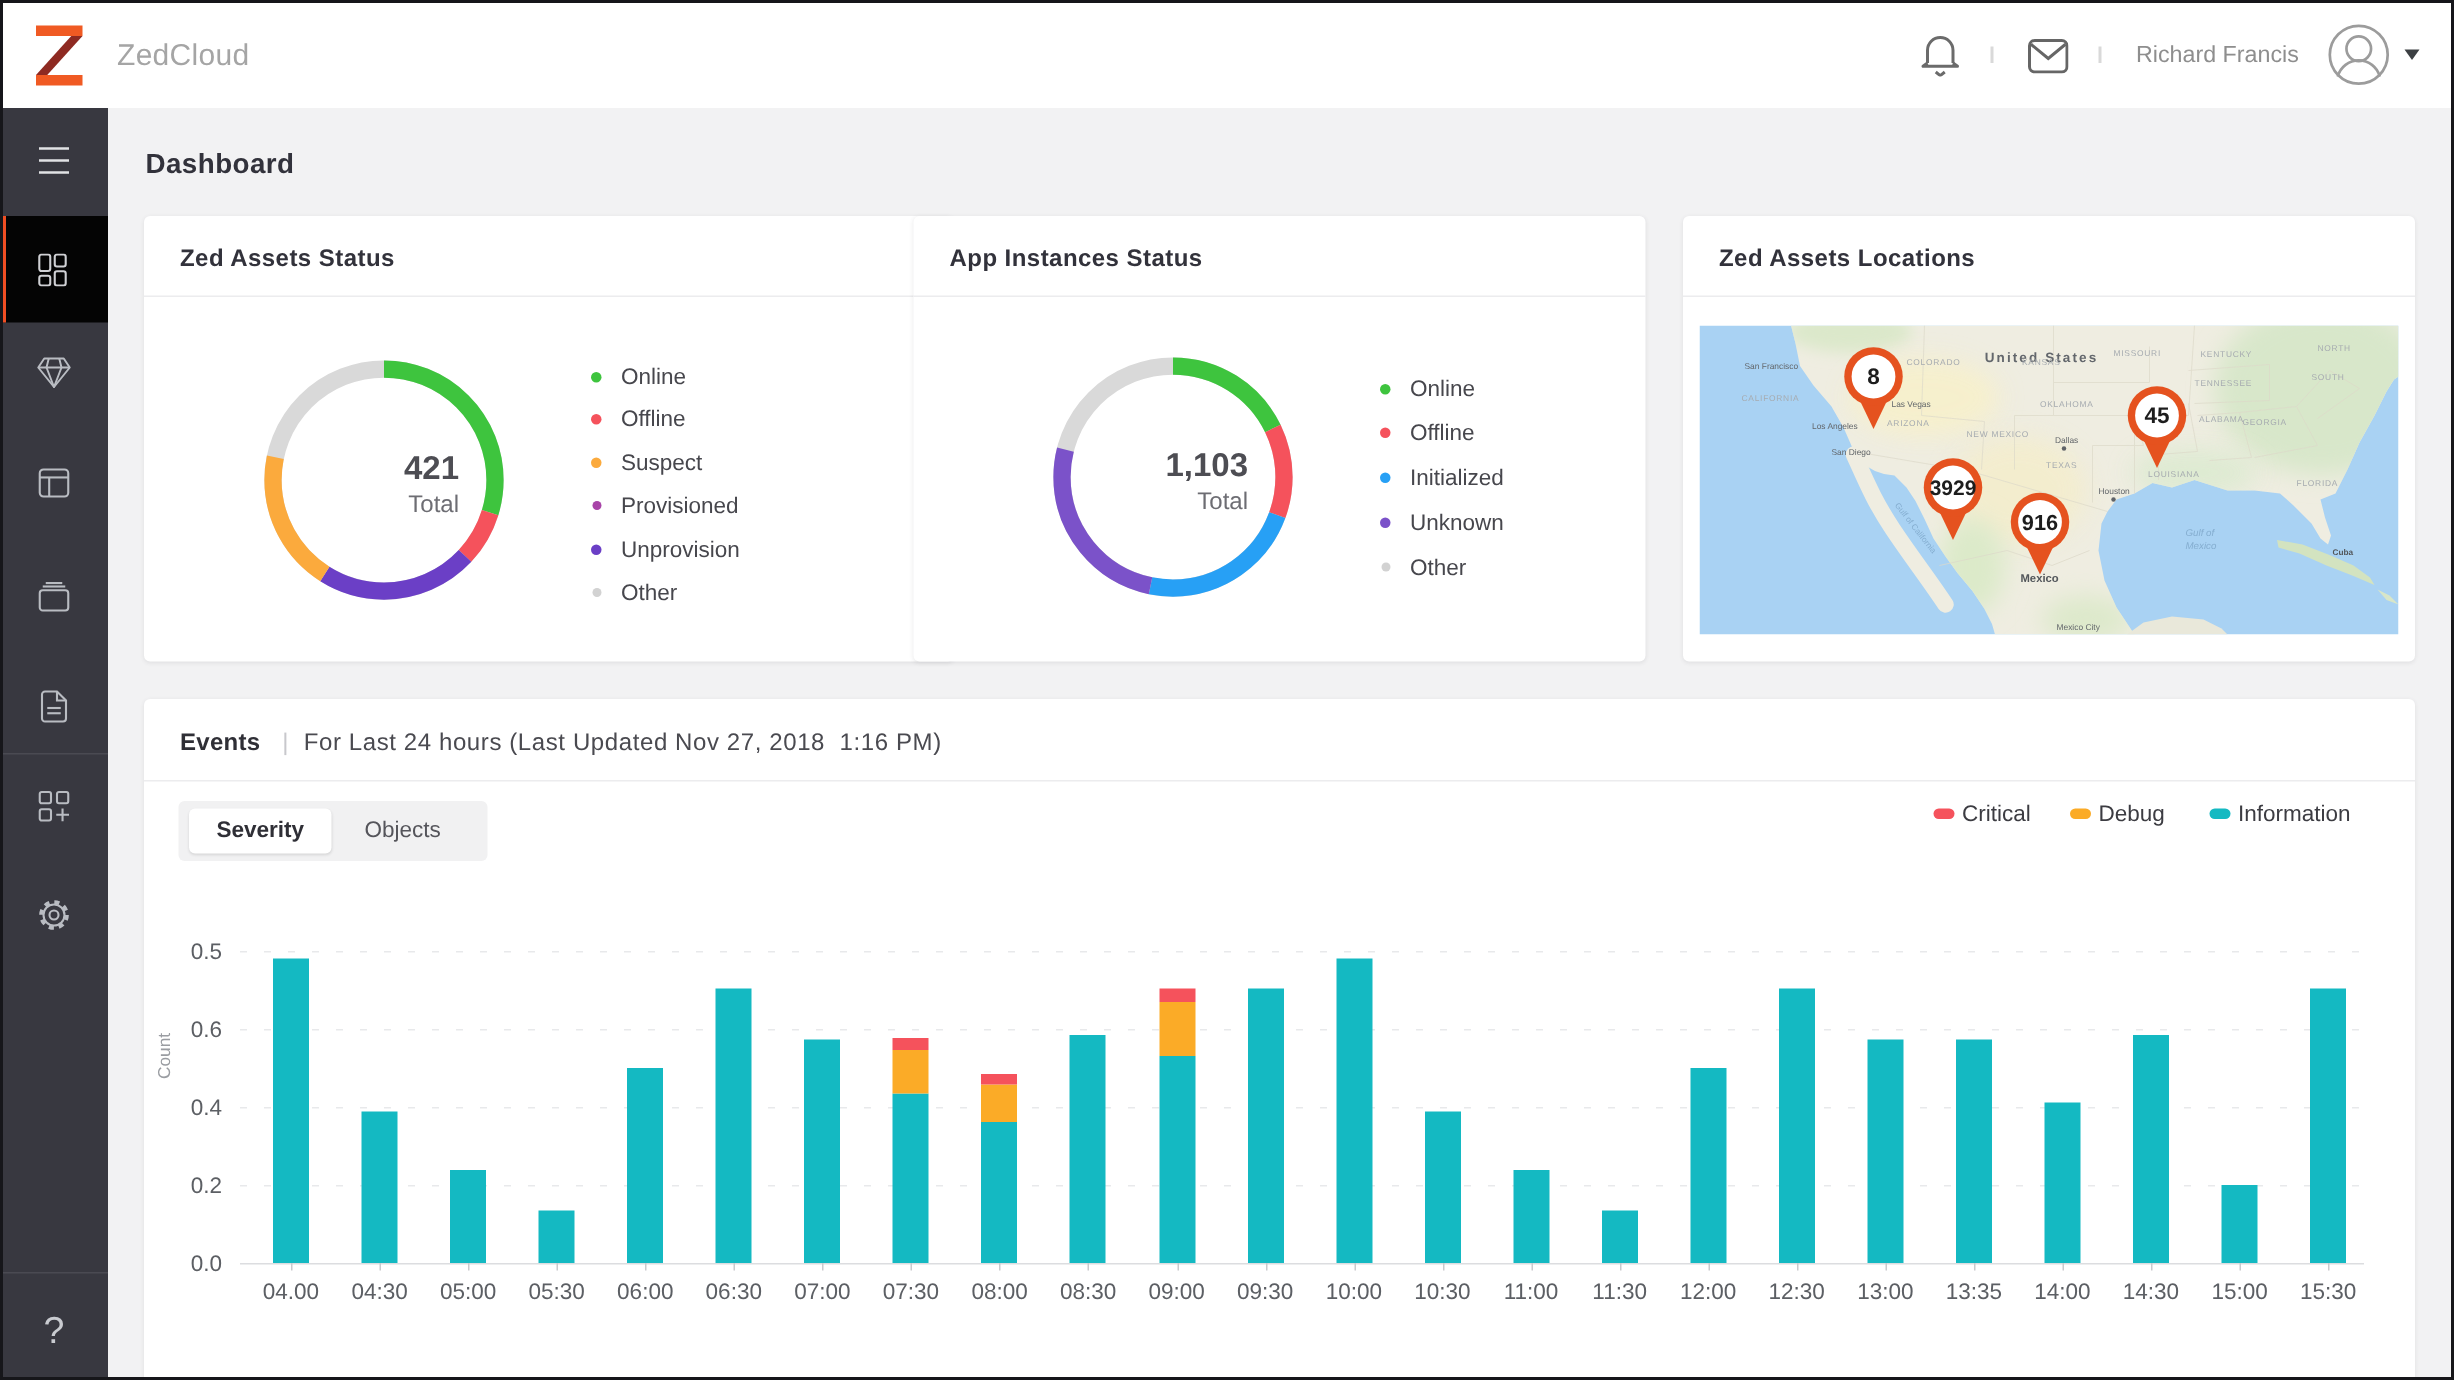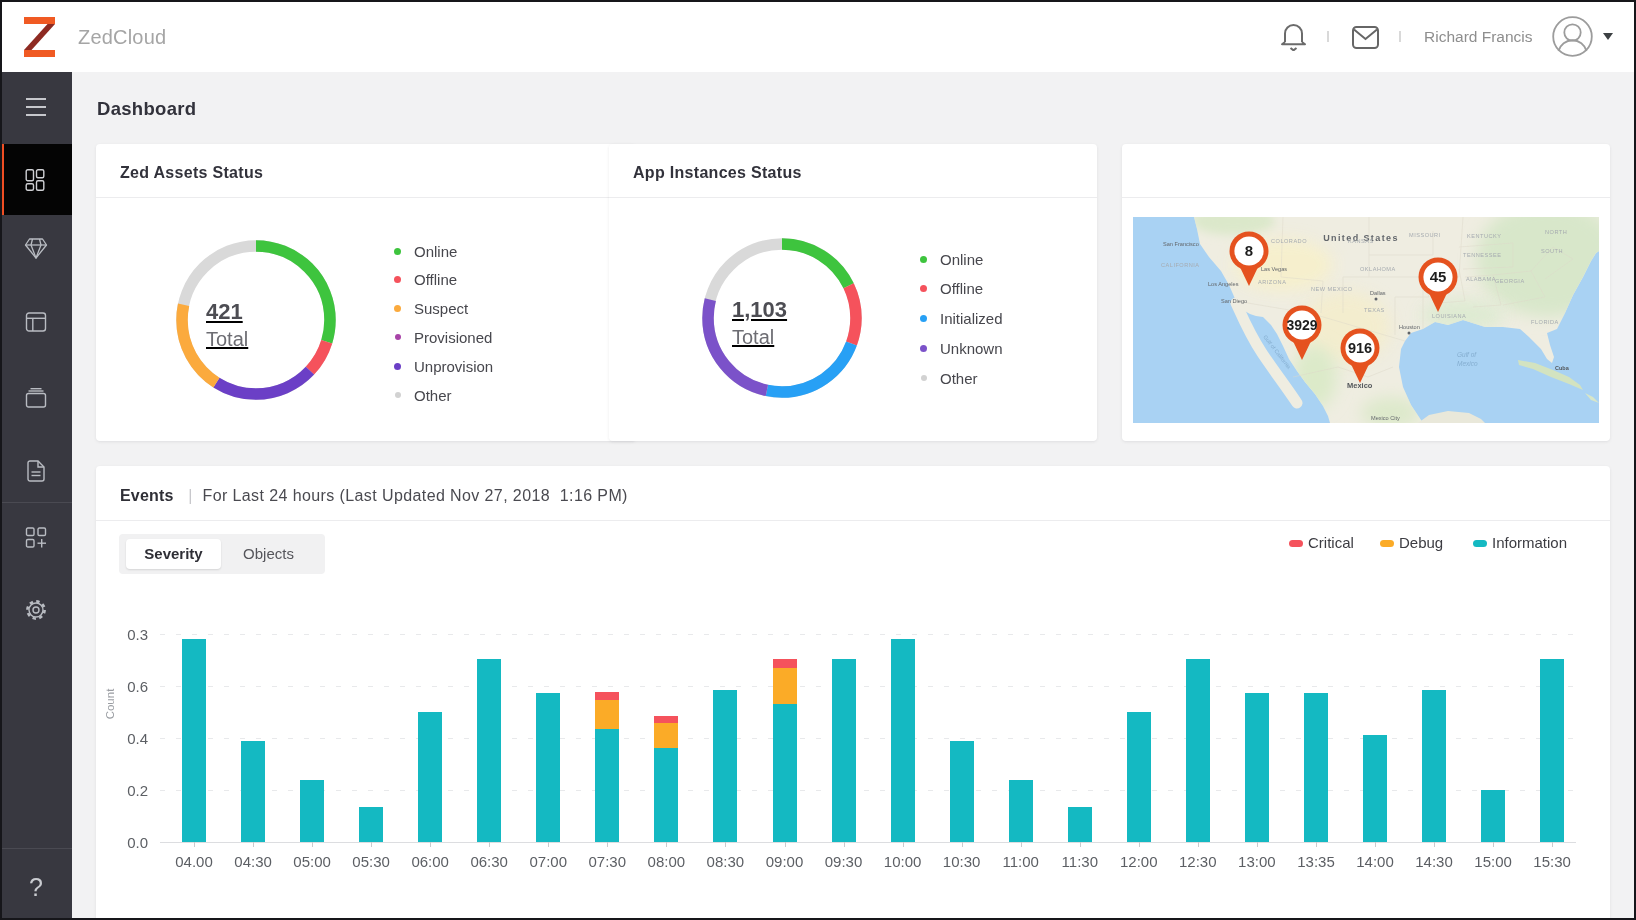--- a/index.html
+++ b/index.html
@@ -23,23 +23,23 @@
 
 .main-title { position:absolute; left:97px; top:98px; font-size:18.5px; font-weight:bold; color:#32323b; letter-spacing:0.3px; }
 .card { position:absolute; background:#fff; border-radius:4px; box-shadow:0 1px 3px rgba(60,60,70,0.10); }
 .card-title { position:absolute; left:24px; top:1.5px; height:53px; line-height:53px; font-size:16px; font-weight:bold; color:#32323b; letter-spacing:0.3px; }
 .card-div { position:absolute; left:0; top:53px; width:100%; height:1px; background:#ececee; }
 #card1 { left:96px; top:144px; width:540px; height:297px; }
 #card2 { left:609px; top:144px; width:488px; height:297px; }
 #card3 { left:1122px; top:144px; width:488px; height:297px; }
 #events { left:96px; top:466px; width:1514px; height:540px; }
 .donut { position:absolute; }
-.donut-center { position:absolute; text-align:left;text-decoration:underline; }
+.donut-center { position:absolute; text-align:right; }
 .donut-num { font-size:22px; font-weight:bold; color:#4d4d53; }
-.donut-lbl { font-size:20px; color:#6d6d73; margin-top:3px; }
+.donut-lbl { font-size:16px; color:#6d6d73; margin-top:3px; }
 .legend-item { position:absolute; font-size:15px; color:#47474d; }
 .legend-dot { position:absolute; border-radius:50%; }
 
 .ev-title { position:absolute; left:24px; top:3px; height:54px; line-height:54px; font-size:16px; color:#4a4a50; letter-spacing:0.4px; }
 .ev-title b { color:#2f2f36; letter-spacing:0.2px; }
 .ev-bar { position:absolute; background:#f1f1f2; border-radius:4px; }
 .tab { position:absolute; font-size:15px; text-align:center; }
 .grid { position:absolute; height:1px; background:repeating-linear-gradient(90deg,#e8e9eb 0,#e8e9eb 5px,transparent 5px,transparent 16px); }
 .axisline { position:absolute; background:#dcdde0; }
 .ylab { position:absolute; font-size:15px; color:#5c5f64; text-align:right; width:40px; }
@@ -199,20 +199,21 @@
 <div class="legend-item" style="left:331px; top:136.2px;">Offline</div>
 <div class="legend-dot" style="left:311.0px; top:171.0px; width:7px; height:7px; background:#27a0f5;"></div>
 <div class="legend-item" style="left:331px; top:166.0px;">Initialized</div>
 <div class="legend-dot" style="left:311.0px; top:200.8px; width:7px; height:7px; background:#7b52c9;"></div>
 <div class="legend-item" style="left:331px; top:195.8px;">Unknown</div>
 <div class="legend-dot" style="left:311.5px; top:231.0px; width:6px; height:6px; background:#d2d2d2;"></div>
 <div class="legend-item" style="left:331px; top:225.5px;">Other</div>
 </div>
 
 <div class="card" id="card3">
+  <div class="card-title">Zed Assets Locations</div>
   <div class="card-div"></div>
 <svg style="position:absolute; left:11px; top:73px;" width="466" height="206" viewBox="0 0 466 206" font-family="Liberation Sans, sans-serif">
 <defs>
   <filter id="blur5" x="-50%" y="-50%" width="200%" height="200%">
           <feGaussianBlur stdDeviation="5"></feGaussianBlur>
         </filter>
   <filter id="blur8" x="-50%" y="-50%" width="200%" height="200%">
           <feGaussianBlur stdDeviation="8"></feGaussianBlur>
         </filter>
   <clipPath id="mapclip">
@@ -318,21 +319,21 @@
 </svg>
 </div>
 
 <div class="card" id="events">
   <div class="ev-title"><b>Events</b>&nbsp;&nbsp; <span style="color:#c8c8cc">|</span> &nbsp;For Last 24 hours (Last Updated Nov 27, 2018&nbsp; 1:16 PM)</div>
   <div class="card-div" style="top:54px;"></div>
   <div class="ev-bar" style="left:23px; top:68px; width:206px; height:40px;"></div>
   <div class="tab" style="left:30px; top:73px; width:95px; height:30px; line-height:30px; background:#fff; border-radius:4px; font-weight:bold; color:#2f2f36; box-shadow:0 1px 2px rgba(0,0,0,0.12);">Severity</div>
   <div class="tab" style="left:125px; top:73px; width:95px; height:30px; line-height:30px; color:#55555b;">Objects</div>
 <div class="grid" style="left:64px; top:168px; width:1416px;"></div>
-<div class="ylab" style="left:12px; top:159.7px;">0.3</div>
+<div class="ylab" style="left:12px; top:159.7px;">0.5</div>
 <div class="grid" style="left:64px; top:220.2px; width:1416px;"></div>
 <div class="ylab" style="left:12px; top:211.7px;">0.6</div>
 <div class="grid" style="left:64px; top:272.2px; width:1416px;"></div>
 <div class="ylab" style="left:12px; top:263.7px;">0.4</div>
 <div class="grid" style="left:64px; top:324.2px; width:1416px;"></div>
 <div class="ylab" style="left:12px; top:315.7px;">0.2</div>
 <div class="axisline" style="left:64px; top:375.5px; width:1416px; height:1px;"></div>
 <div class="ylab" style="left:12px; top:367.5px;">0.0</div>
 <div class="bar" style="left:86.0px; top:173.0px; width:24px; height:203px; background:#14b9c2;"></div>
 <div class="tick" style="left:98.0px; top:376px;"></div>

